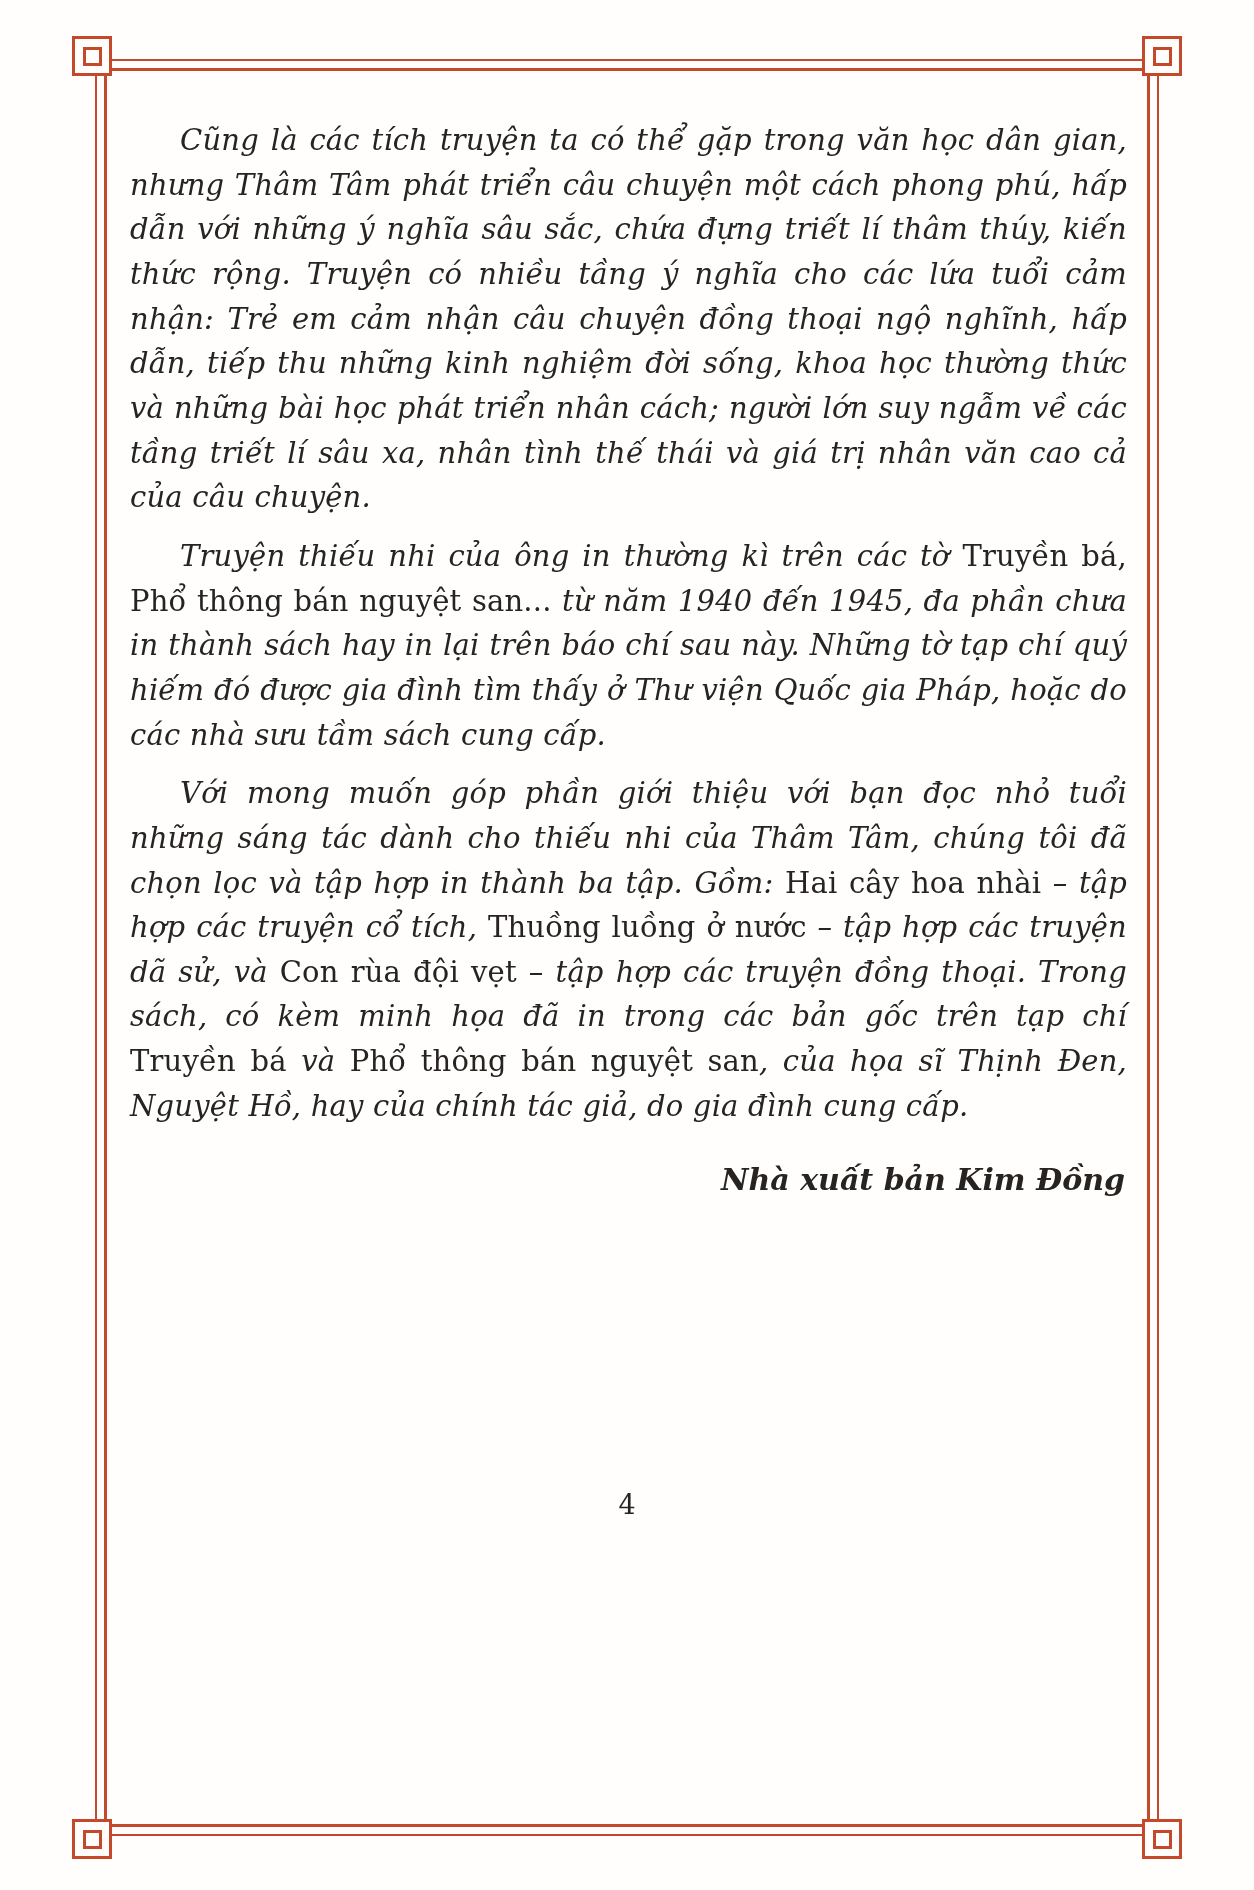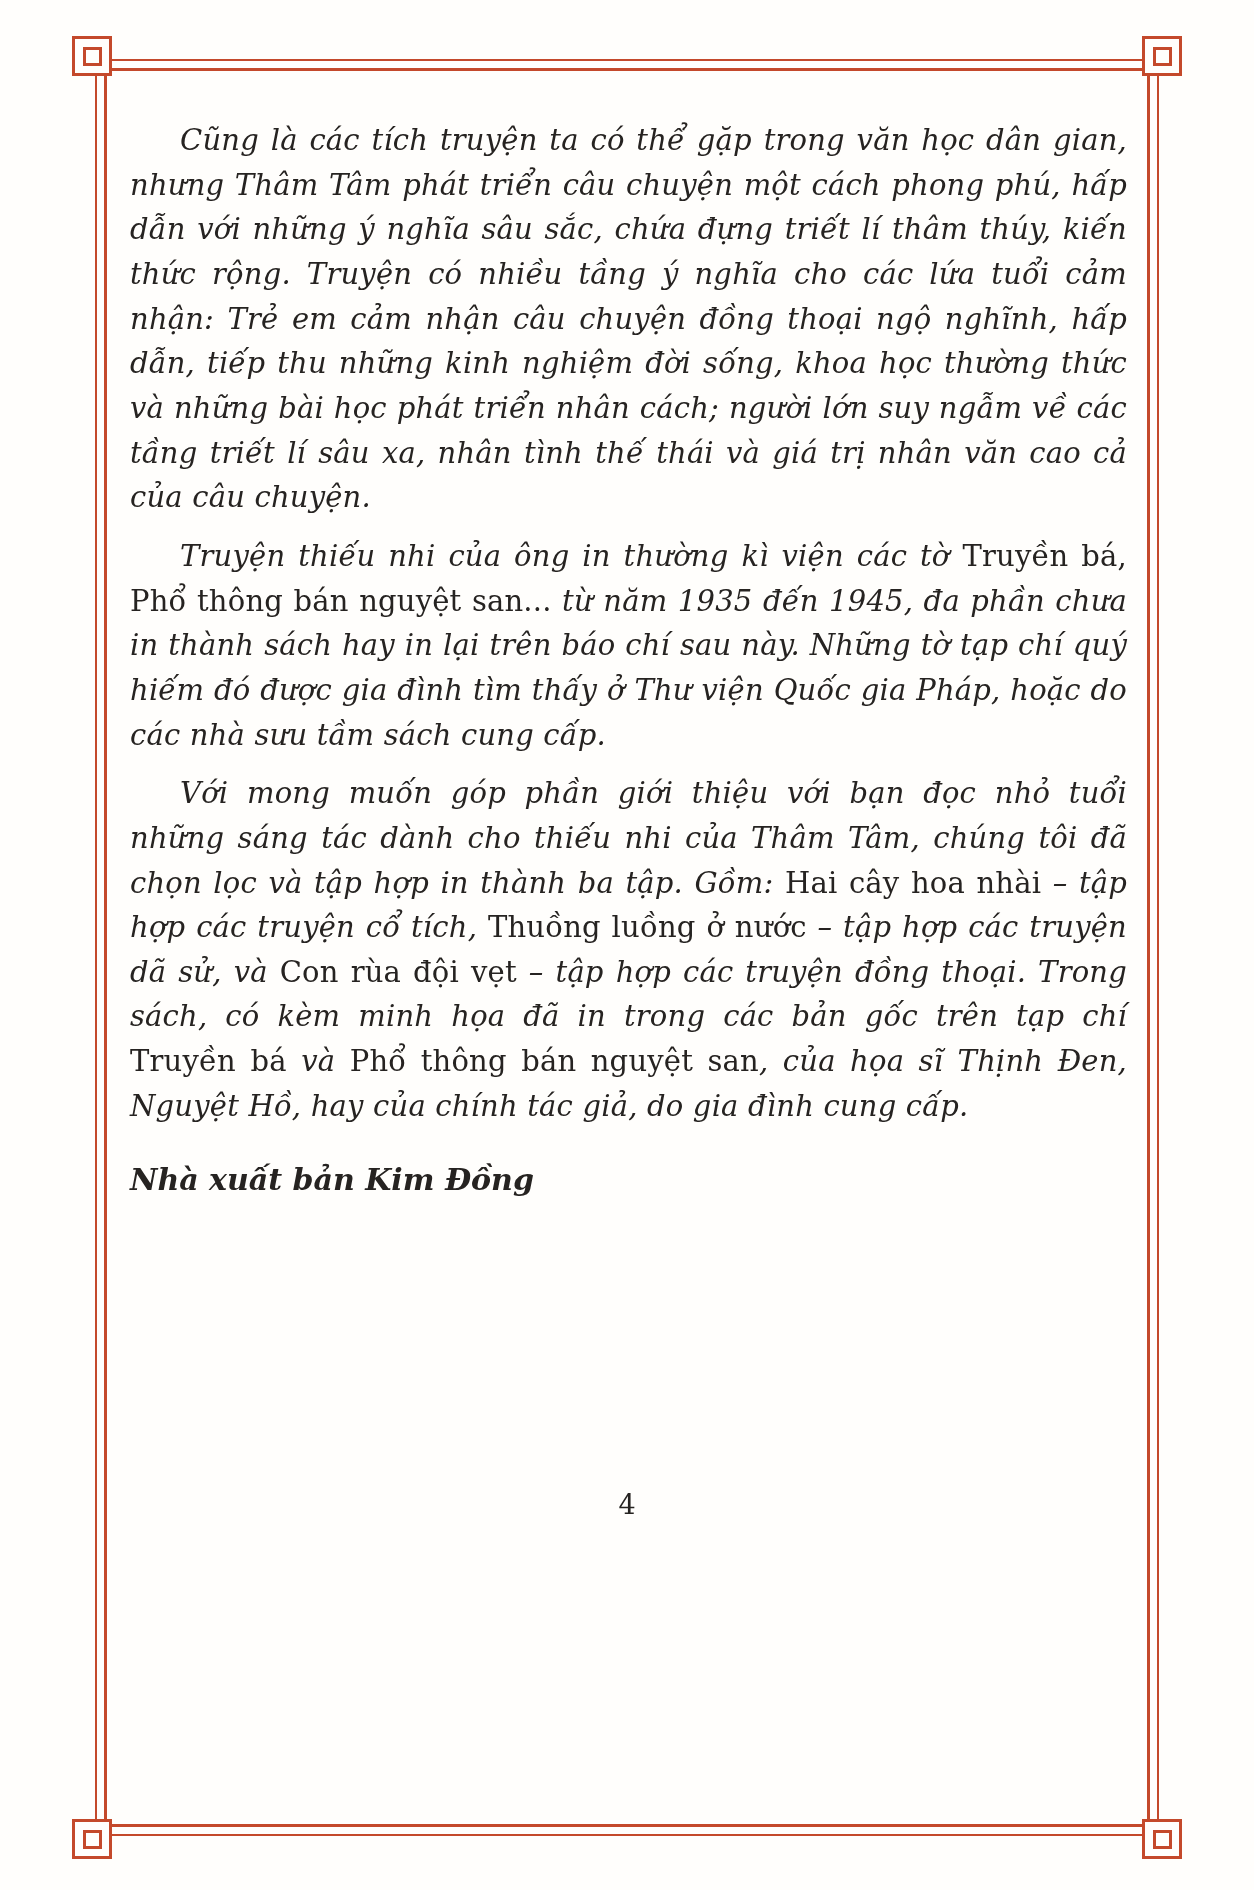--- a/index.html
+++ b/index.html
@@ -62,21 +62,21 @@
     text-align: justify;
     text-indent: 50px;
     margin: 0 0 14px 0;
     font-style: italic;
     letter-spacing: 0.2px;
   }
   .para .roman { font-style: normal; }
   .para .ital  { font-style: italic; }
 
   .signature {
-    text-align: left;
+    text-align: right;
     font-style: italic;
     font-weight: bold;
     font-size: 30px;
     margin: 34px 2px 16px 0;
   }
 
   .page-number {
     position: absolute;
     left: 0; right: 0;
     top: 1489px;
@@ -92,19 +92,19 @@
 <div class="frame-outer"></div>
 <div class="frame-inner"></div>
 <div class="corner tl"></div>
 <div class="corner tr"></div>
 <div class="corner bl"></div>
 <div class="corner br"></div>
 
 <div class="content">
   <div>
       <p class="para"><span class="ital">Cũng là các tích truyện ta có thể gặp trong văn học dân gian, nhưng Thâm Tâm phát triển câu chuyện một cách phong phú, hấp dẫn với những ý nghĩa sâu sắc, chứa đựng triết lí thâm thúy, kiến thức rộng. Truyện có nhiều tầng ý nghĩa cho các lứa tuổi cảm nhận: Trẻ em cảm nhận câu chuyện đồng thoại ngộ nghĩnh, hấp dẫn, tiếp thu những kinh nghiệm đời sống, khoa học thường thức và những bài học phát triển nhân cách; người lớn suy ngẫm về các tầng triết lí sâu xa, nhân tình thế thái và giá trị nhân văn cao cả của câu chuyện.</span></p>
-      <p class="para"><span class="ital">Truyện thiếu nhi của ông in thường kì viện các tờ </span><span class="roman">Truyền bá, Phổ thông bán nguyệt san...</span><span class="ital"> từ năm 1935 đến 1945, đa phần chưa in thành sách hay in lại trên báo chí sau này. Những tờ tạp chí quý hiếm đó được gia đình tìm thấy ở Thư viện Quốc gia Pháp, hoặc do các nhà sưu tầm sách cung cấp.</span></p>
+      <p class="para"><span class="ital">Truyện thiếu nhi của ông in thường kì trên các tờ </span><span class="roman">Truyền bá, Phổ thông bán nguyệt san...</span><span class="ital"> từ năm 1940 đến 1945, đa phần chưa in thành sách hay in lại trên báo chí sau này. Những tờ tạp chí quý hiếm đó được gia đình tìm thấy ở Thư viện Quốc gia Pháp, hoặc do các nhà sưu tầm sách cung cấp.</span></p>
       <p class="para"><span class="ital">Với mong muốn góp phần giới thiệu với bạn đọc nhỏ tuổi những sáng tác dành cho thiếu nhi của Thâm Tâm, chúng tôi đã chọn lọc và tập hợp in thành ba tập. Gồm: </span><span class="roman">Hai cây hoa nhài</span><span class="ital"> – tập hợp các truyện cổ tích, </span><span class="roman">Thuồng luồng ở nước</span><span class="ital"> – tập hợp các truyện dã sử, và </span><span class="roman">Con rùa đội vẹt</span><span class="ital"> – tập hợp các truyện đồng thoại. Trong sách, có kèm minh họa đã in trong các bản gốc trên tạp chí </span><span class="roman">Truyền bá</span><span class="ital"> và </span><span class="roman">Phổ thông bán nguyệt san</span><span class="ital">, của họa sĩ Thịnh Đen, Nguyệt Hồ, hay của chính tác giả, do gia đình cung cấp.</span></p>
     </div>
   <p class="signature">Nhà xuất bản Kim Đồng</p>
 </div>
 
 <div class="page-number">4</div>
 
 </body></html>

